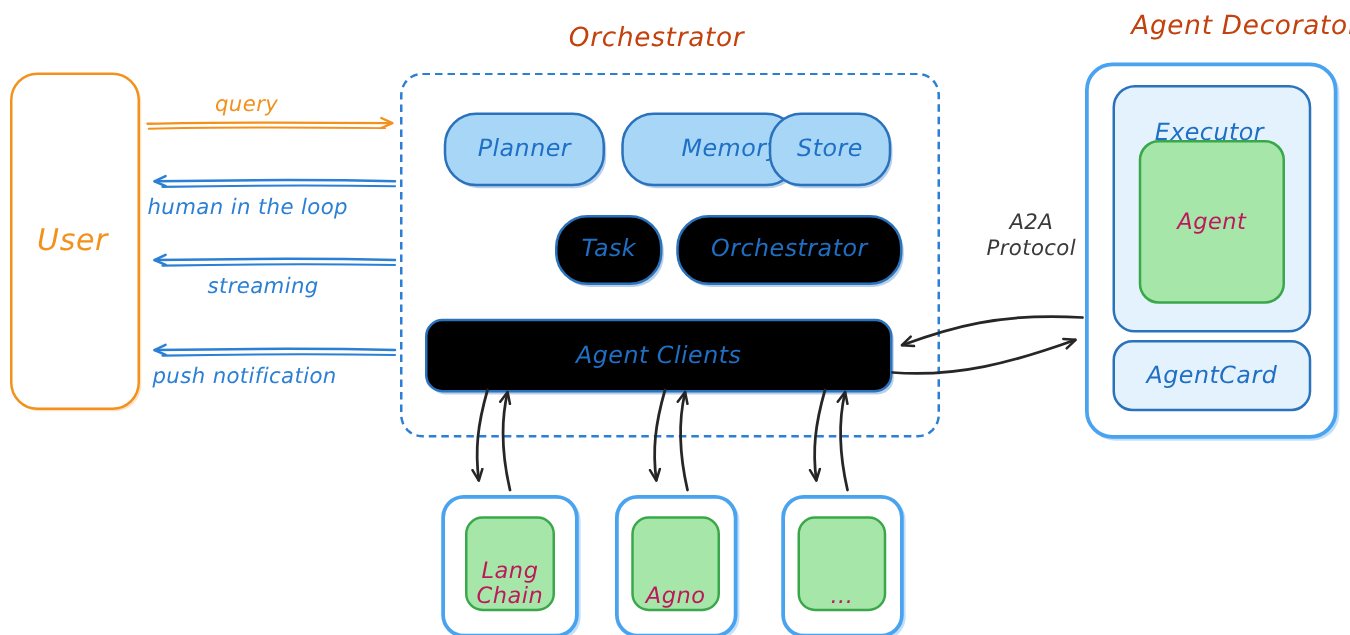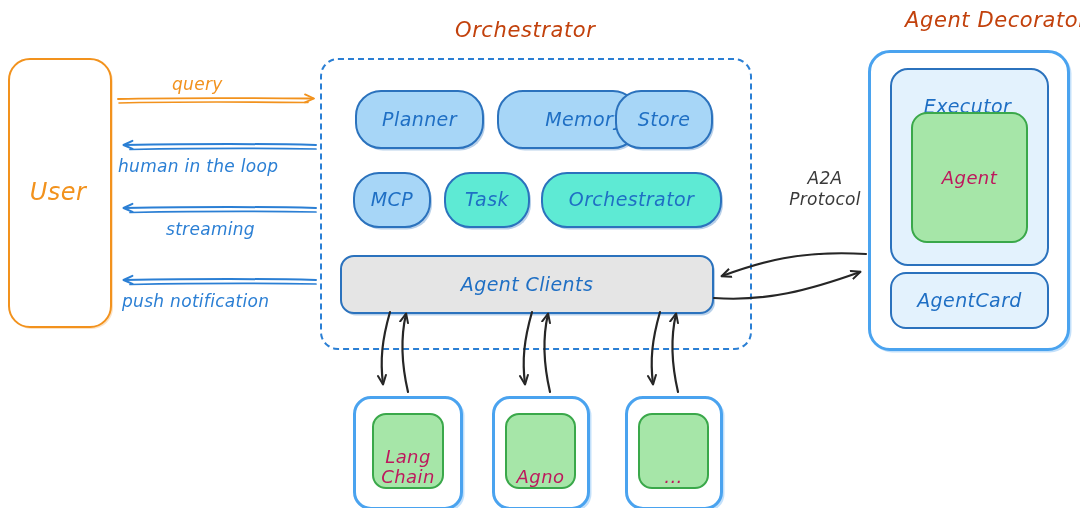--- a/index.html
+++ b/index.html
@@ -85,33 +85,33 @@
   }
   .chip {
     border: 2.2px solid #2b72bd;
     border-radius: 26px;
     display: flex;
     align-items: center;
     justify-content: center;
     box-shadow: 2px 2.5px 0 -1px #2b72bd55;
   }
   .chip-dark { background: #a7d6f7; }
-  .chip-light { background: #5eead4; }
+  .chip-light { background: #000000; }
 
   #chip-planner      { left: 355px; top: 90px;  width: 125px; height: 55px; }
   #chip-memory       { left: 497px; top: 90px;  width: 104px; height: 55px; padding-left: 34px; }
   #chip-store        { left: 615px; top: 90px;  width: 94px;  height: 55px; }
   #chip-mcp          { left: 353px; top: 172px; width: 74px;  height: 52px; }
   #chip-task         { left: 444px; top: 172px; width: 82px;  height: 52px; }
   #chip-conversation { left: 541px; top: 172px; width: 177px; height: 52px; }
 
   #chip-agentclients {
     left: 340px; top: 255px;
     width: 370px; height: 55px;
-    background: #e5e5e5;
+    background: #000000;
     border: 2.4px solid #2b72bd;
     border-radius: 14px;
     display: flex; align-items: center; justify-content: center;
     box-shadow: 2px 2.5px 0 -1px #2b72bd55;
   }
 
   
   #dec-title { left: 905px; top: 8px; }
   #dec-box {
     left: 868px; top: 50px;
@@ -201,23 +201,20 @@
   <div class="abs chip chip-dark" id="chip-planner">
     <span class="boxlabel">Planner</span>
   </div>
   <div class="abs chip chip-dark" id="chip-memory">
     <span class="boxlabel">Memory</span>
   </div>
   <div class="abs chip chip-dark" id="chip-store">
     <span class="boxlabel">Store</span>
   </div>
 
-  <div class="abs chip chip-dark" id="chip-mcp">
-    <span class="boxlabel">MCP</span>
-  </div>
   <div class="abs chip chip-light" id="chip-task">
     <span class="boxlabel">Task</span>
   </div>
   <div class="abs chip chip-light" id="chip-conversation">
     <span class="boxlabel">Orchestrator</span>
   </div>
 
   <div class="abs" id="chip-agentclients">
     <span class="boxlabel">Agent Clients</span>
   </div>

